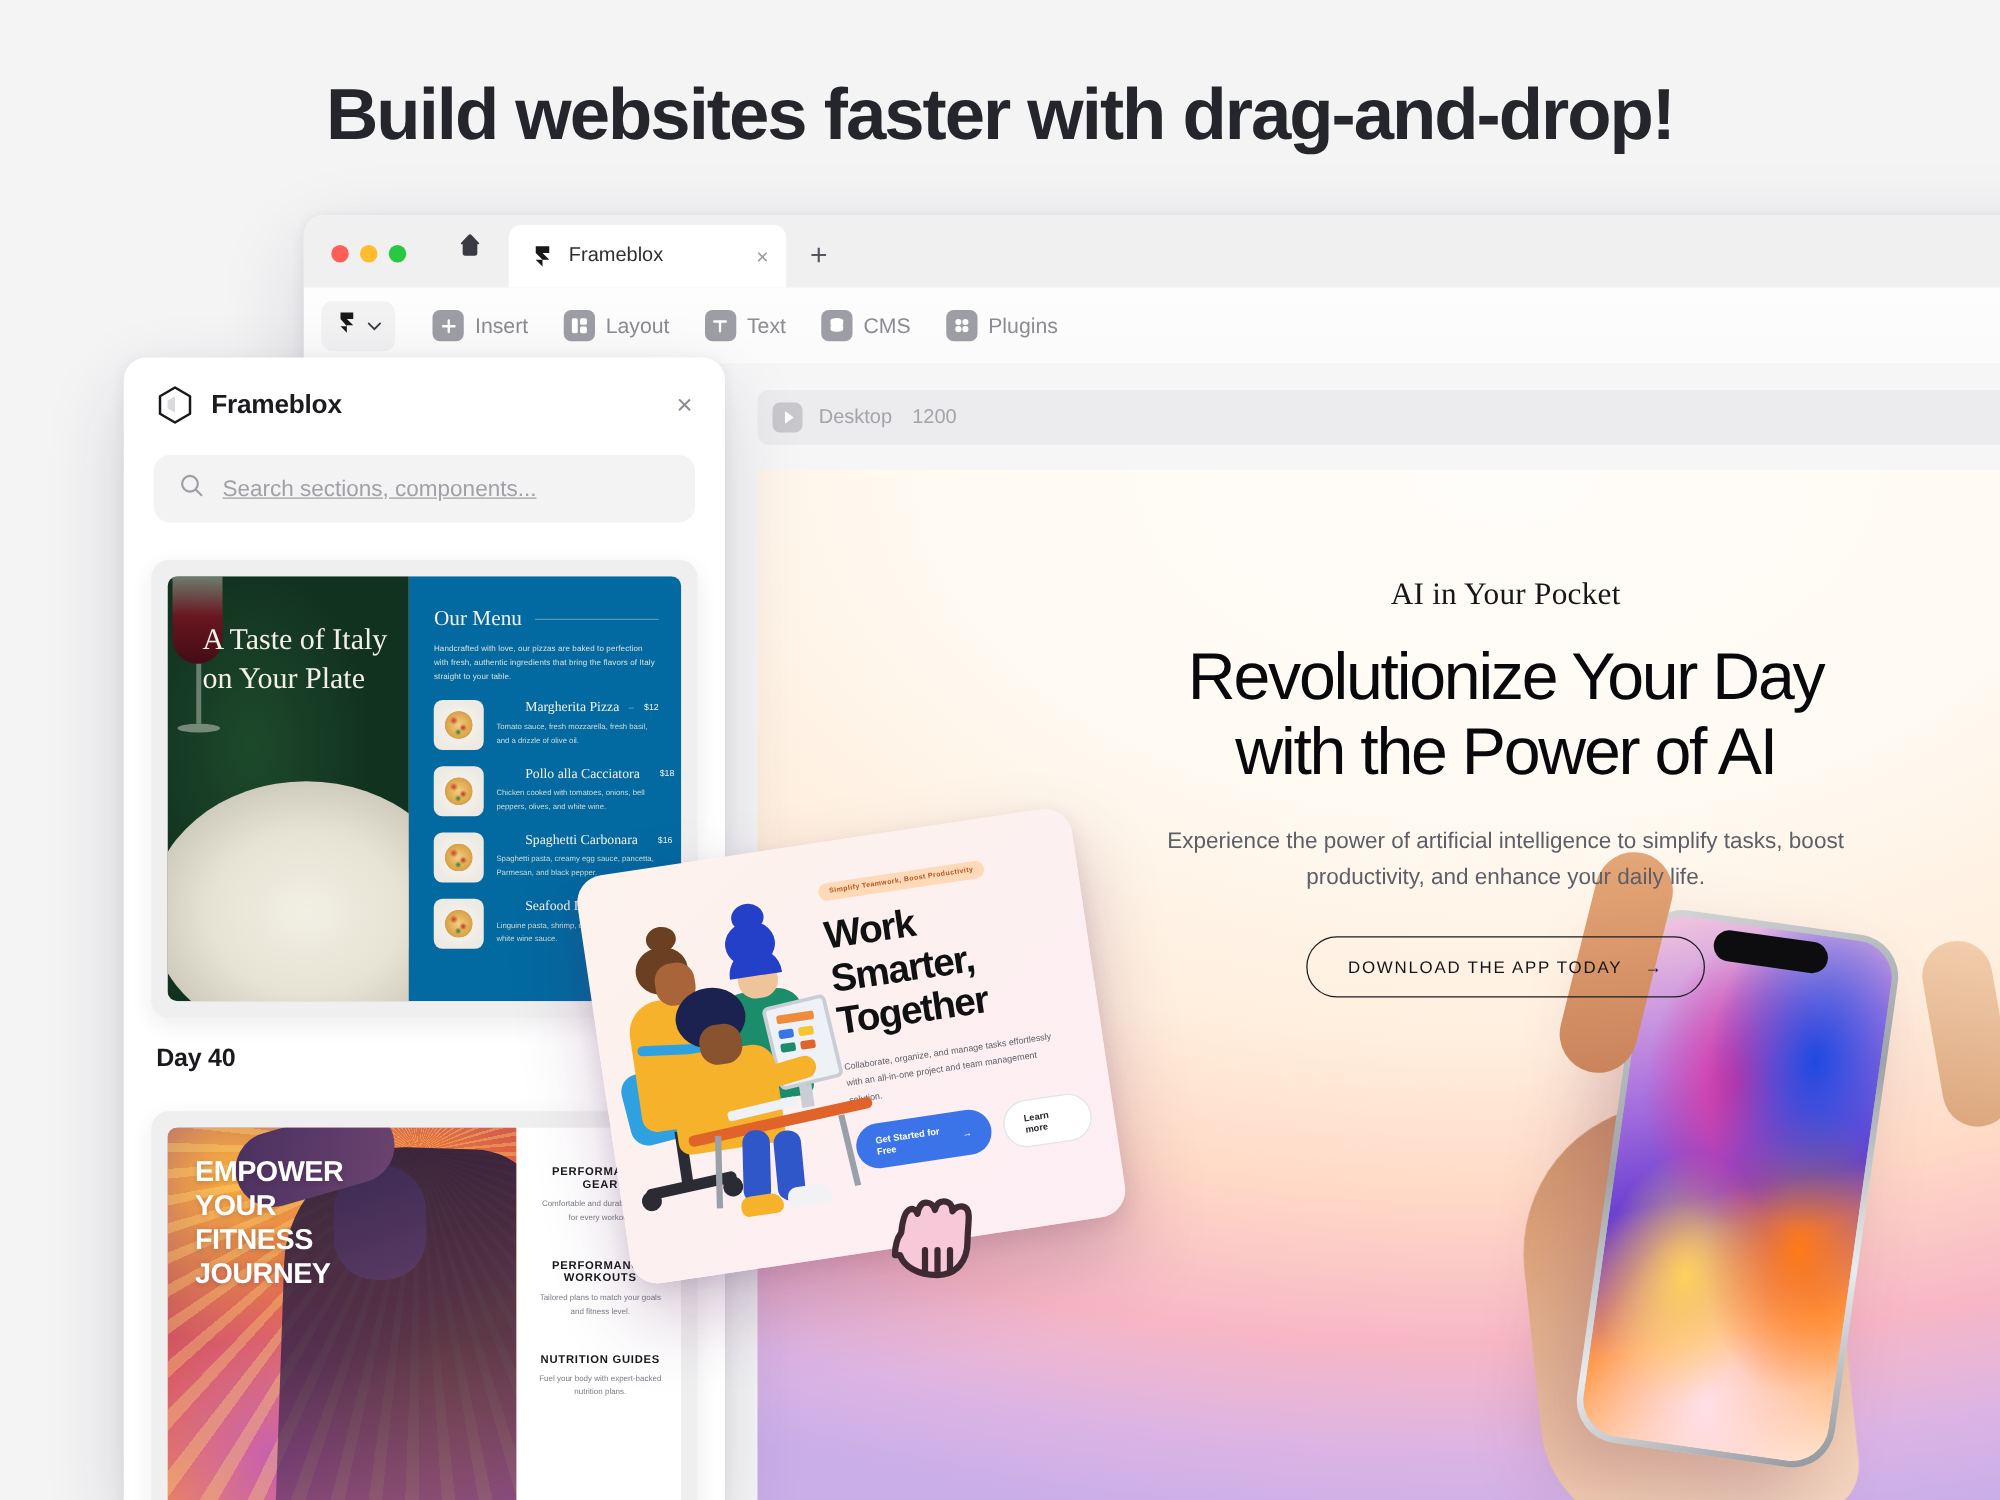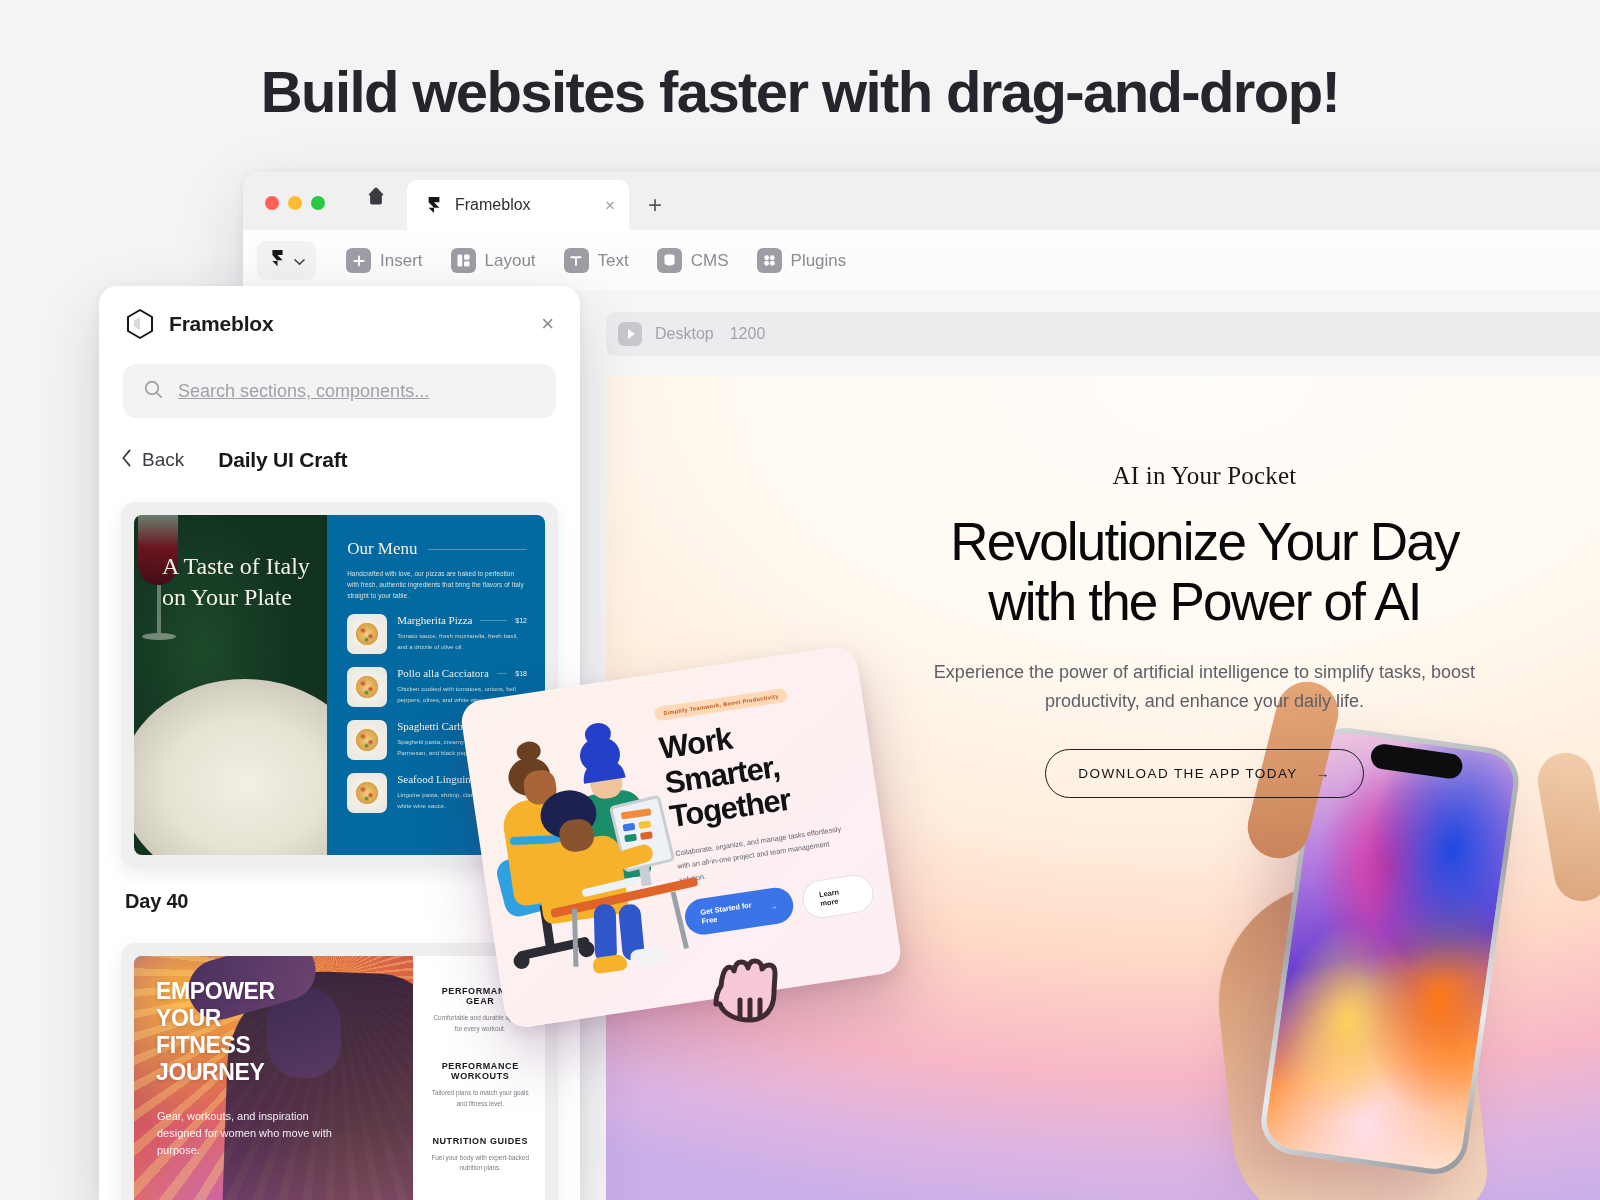--- a/index.html
+++ b/index.html
@@ -319,21 +319,21 @@
   }
   .m-thumb::after{
     content:""; position:absolute; left:9px; top:9px; width:22px; height:22px; border-radius:50%;
     background:
       radial-gradient(22% 22% at 32% 34%, #cc3a2a 0%, rgba(204,58,42,0) 70%),
       radial-gradient(20% 20% at 66% 60%, #b93325 0%, rgba(185,51,37,0) 70%),
       radial-gradient(18% 18% at 48% 76%, #2f7a34 0%, rgba(47,122,52,0) 70%),
       radial-gradient(closest-side,#f2cf7e,#d99f46);
   }
   .m-body { flex:1; min-width:0; }
-  .m-top { display:flex; align-items:center; gap:8px; }
+  .m-top { display:flex; align-items:center; gap:8px;margin-left:23px; }
   .m-name { font-family:"Liberation Serif",serif; color:#f4f1e6; font-size: 11px; white-space:nowrap;}
   .m-rule { flex:1; height:1px; background: rgba(244,241,230,.3); }
   .m-price { color:#f4f1e6; font-size: 7px; }
   .m-desc { font-size: 6.2px; line-height:1.7; color:#cfdcd3; margin-top:5px; }
 
   .day-label {
     font-size: 20px; font-weight: 700; color: #1a1a1e;
     margin: 22px 0 0 26px; letter-spacing:-.2px;
   }
 
@@ -624,31 +624,20 @@
   <div class="search">
     <span>
       <svg width="21" height="21" viewBox="0 0 22 22">
           <circle cx="9.4" cy="9.4" r="6.6" stroke="#9d9da6" stroke-width="1.8" fill="none"></circle>
           <path d="M14.4 14.4 19 19" stroke="#9d9da6" stroke-width="1.8" stroke-linecap="round"></path>
         </svg>
     </span>
     <span class="search-ph">Search sections, components...</span>
   </div>
 
-  <div class="nav-row">
-    <div class="back">
-      <span class="chev">
-        <svg width="11" height="18" viewBox="0 0 12 20">
-            <path d="M9.5 1.5 2.5 10l7 8.5" stroke="#3d3d44" stroke-width="2" fill="none" stroke-linecap="round" stroke-linejoin="round"></path>
-          </svg>
-      </span>
-      <span>Back</span>
-    </div>
-    <div class="section-title">Daily UI Craft</div>
-  </div>
 
   <div class="card">
     <div class="card-inner">
       <div class="ital-left">
         <div class="wine">
           <div class="bowl"></div>
             <div class="stem"></div>
             <div class="foot"></div>
         </div>
         <div class="ital-title">
@@ -726,21 +715,20 @@
         <div class="fit-rays"></div>
         <div class="fit-figure"></div>
         <div class="fit-head"></div>
         <div class="fit-arm"></div>
         <div class="fit-title">
           <div>EMPOWER</div>
           <div>YOUR</div>
           <div>FITNESS</div>
           <div>JOURNEY</div>
         </div>
-        <div class="fit-sub">Gear, workouts, and inspiration designed for women who move with purpose.</div>
 
       </div>
       <div class="fit-right">
         <div>
           <div class="fr-h">PERFORMANCE GEAR</div>
           <div class="fr-p">Comfortable and durable apparel for every workout.</div>
         </div>
         <div class="fr-block">
           <div class="fr-h">PERFORMANCE WORKOUTS</div>
           <div class="fr-p">Tailored plans to match your goals and fitness level.</div>

